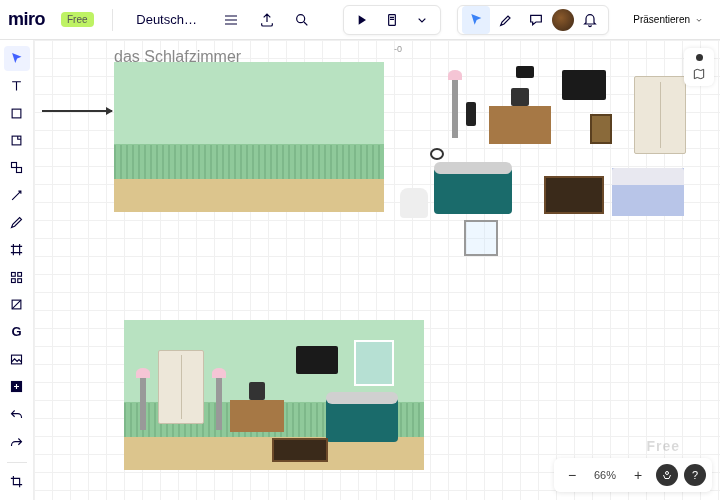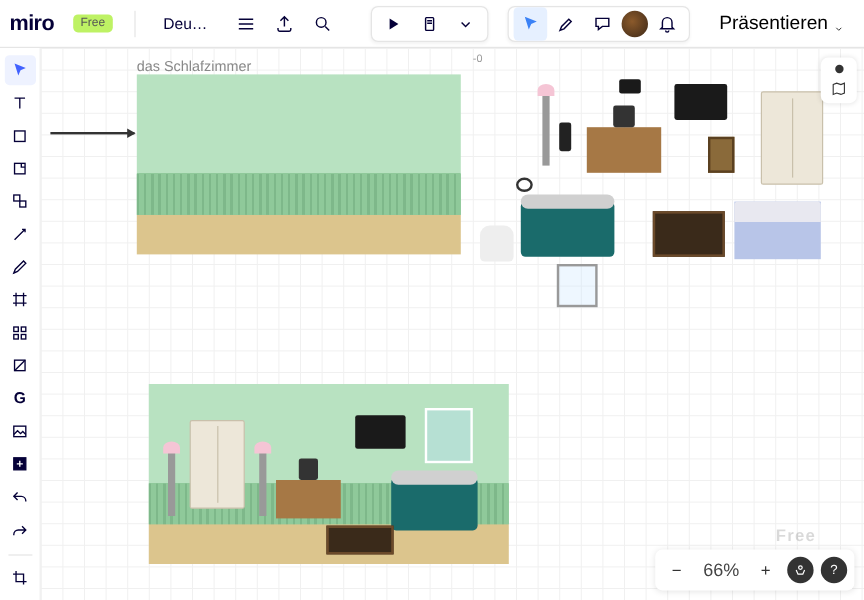--- a/index.html
+++ b/index.html
@@ -8,29 +8,29 @@
   .logo{font-weight:700;font-size:18px;color:#050038;letter-spacing:-0.5px}
   .badge{background:#bef264;color:#555;font-size:10px;padding:2px 6px;border-radius:4px;font-weight:500}
   .boardname{font-size:13px;color:#050038;padding:0 6px;max-width:110px;overflow:hidden;text-overflow:ellipsis;white-space:nowrap}
   .sep{width:1px;height:22px;background:#e5e5e5;margin:0 2px}
   .ibtn{width:28px;height:28px;border:none;background:none;display:flex;align-items:center;justify-content:center;border-radius:4px;cursor:pointer;color:#050038}
   .ibtn svg{width:16px;height:16px;stroke:currentColor;fill:none;stroke-width:1.8}
   .ibtn.active{background:#e6f0ff;color:#3b82f6}
   .spacer{flex:1}
   .pillgroup{display:flex;align-items:center;background:#fff;border:1px solid #e5e5e5;border-radius:6px;height:30px;padding:0 4px;gap:2px;box-shadow:0 1px 3px rgba(0,0,0,0.05)}
   .avatar{width:22px;height:22px;border-radius:50%;background:radial-gradient(circle at 40% 40%,#8b5a2b,#3d2817)}
-  .present{display:flex;align-items:flex-end;gap:4px;font-size:16px;padding:4px 8px;border-radius:4px;cursor:pointer}
+  .present{display:flex;align-items:flex-end;gap:4px;font-size:10px;padding:4px 8px;border-radius:4px;cursor:pointer}
   .share{background:#4262ff;color:#fff;font-size:12px;padding:6px 10px;border-radius:5px;display:flex;align-items:center;gap:5px;cursor:pointer;border:none}
   .share svg{width:12px;height:12px;fill:#fff}
   .lefttools{position:absolute;left:0;top:40px;bottom:0;width:34px;background:#fff;border-right:1px solid #eee;display:flex;flex-direction:column;align-items:center;padding:6px 0;gap:2px;z-index:5}
   .tool{width:26px;height:26px;display:flex;align-items:center;justify-content:center;border-radius:4px;cursor:pointer;color:#050038}
   .tool.sel{background:#eef2ff}
   .tool svg{width:15px;height:15px;stroke:currentColor;fill:none;stroke-width:1.8}
   .canvas{position:absolute;left:34px;top:40px;right:0;bottom:0;background:#fff;background-image:linear-gradient(#f0f0f0 1px,transparent 1px),linear-gradient(90deg,#f0f0f0 1px,transparent 1px);background-size:18px 18px}
-  .framelbl{position:absolute;font-size:12px;color:#888}
+  .framelbl{position:absolute;font-size:16px;color:#888}
   .room{position:absolute;background:linear-gradient(180deg,#b8e2c1 0%,#b8e2c1 55%,#8fc99a 55%,#8fc99a 78%,#dcc58d 78%)}
   .room::before{content:"";position:absolute;left:0;top:55%;right:0;height:23%;background:repeating-linear-gradient(90deg,#7eb88a,#7eb88a 2px,#8fc99a 2px,#8fc99a 6px)}
   .furnzone{position:absolute}
   .furn{position:absolute}
   .wardrobe{background:#ede7d9;border:1px solid #c9c0ab;border-radius:2px}
   .wardrobe::after{content:"";position:absolute;left:50%;top:6%;bottom:6%;width:1px;background:#c9c0ab}
   .bed{background:#b8c5e8}
   .bed::before{content:"";position:absolute;left:0;right:0;top:0;height:35%;background:#e8e8f0;border-radius:3px 3px 0 0}
   .bed2{background:#1a6b6b;border-radius:4px}
   .bed2::before{content:"";position:absolute;left:0;right:0;top:-6px;height:12px;background:#d0d0d0;border-radius:6px}
@@ -41,21 +41,21 @@
   .lamp::before{content:"";position:absolute;top:-8px;left:-4px;width:14px;height:10px;background:#f5c5d5;border-radius:50% 50% 0 0}
   .rug{background:#3a2a1a;border:2px solid #6b4a2a}
   .pframe{background:#8a6a3a;border:2px solid #5a4020}
   .chair{background:#eee;border-radius:8px 8px 4px 4px}
   .arrow{position:absolute;height:1.5px;background:#333}
   .arrow::after{content:"";position:absolute;right:-1px;top:-3px;border-left:7px solid #333;border-top:4px solid transparent;border-bottom:4px solid transparent}
   .coord{position:absolute;font-size:9px;color:#999}
   .corner{position:absolute;right:6px;top:48px;width:30px;height:38px;background:#fff;border-radius:6px;box-shadow:0 0 4px rgba(0,0,0,.1);display:flex;flex-direction:column;align-items:center;justify-content:center;gap:6px;z-index:6}
   .corner .dot{width:7px;height:7px;border-radius:50%;background:#333}
   .br{position:absolute;right:8px;bottom:8px;height:34px;background:#fff;border-radius:6px;box-shadow:0 1px 5px rgba(0,0,0,.1);display:flex;align-items:center;padding:0 6px;gap:6px;z-index:6}
-  .br .z{font-size:15px;color:#444;padding:0 4px}
+  .br .z{font-size:11px;color:#444;padding:0 4px}
   .br button{width:24px;height:24px;border:none;background:none;cursor:pointer;font-size:14px;color:#333;display:flex;align-items:center;justify-content:center}
   .br .circ{width:22px;height:22px;border-radius:50%;background:#333;color:#fff;font-size:11px}
   .watermark{position:absolute;right:40px;bottom:46px;font-size:14px;color:rgba(0,0,0,.15);font-weight:600;letter-spacing:1px;z-index:4}
 </style>
 </head>
 <body>
 
 <div class="topbar">
   <span class="logo">miro</span>
   <span class="badge">Free</span>

